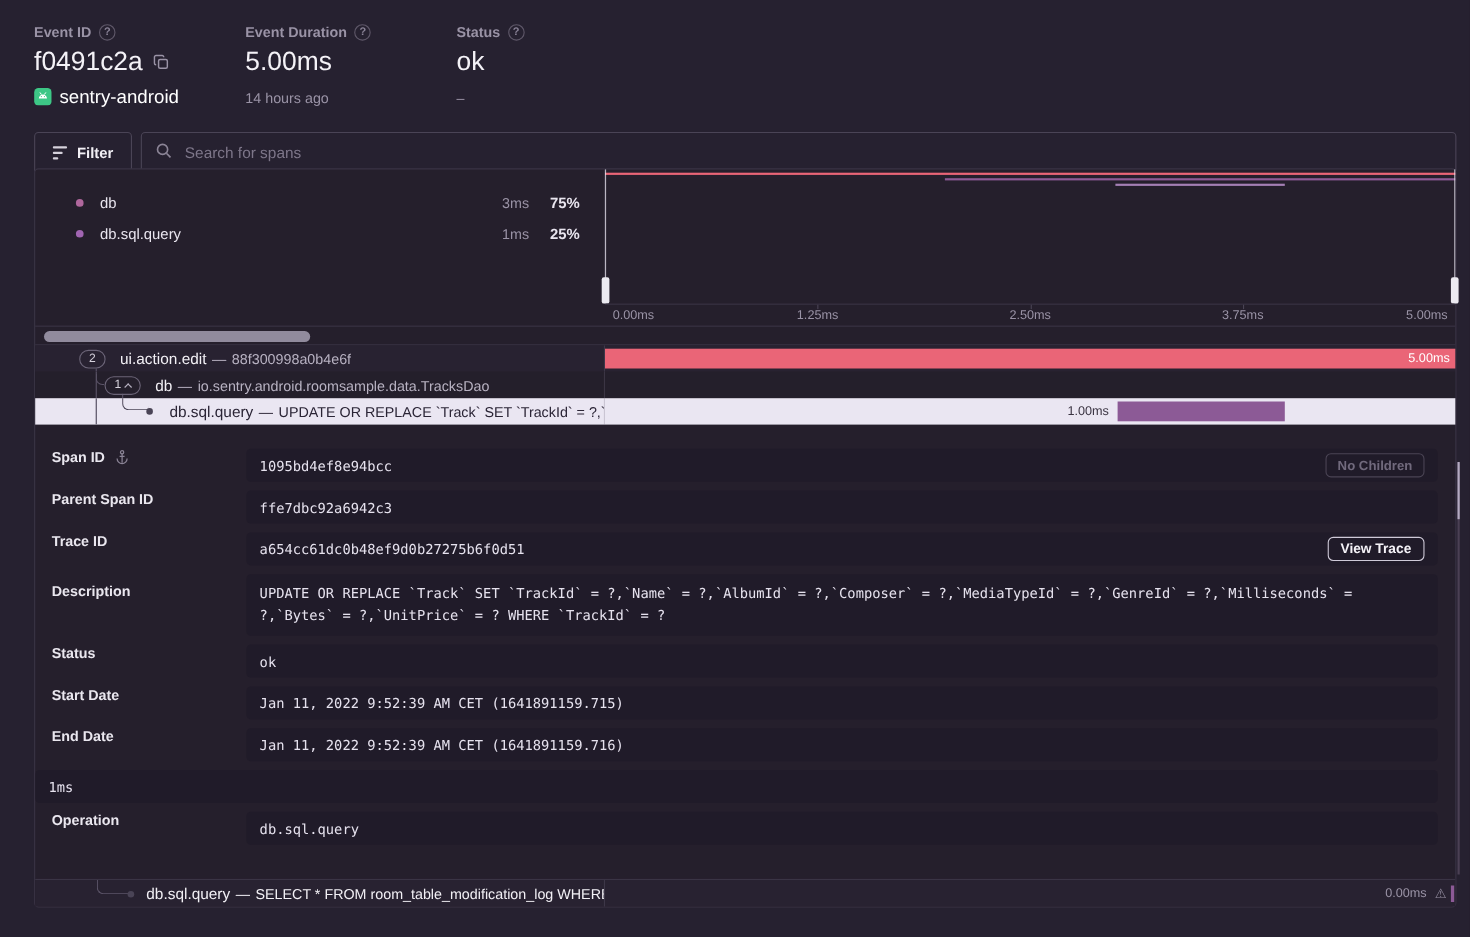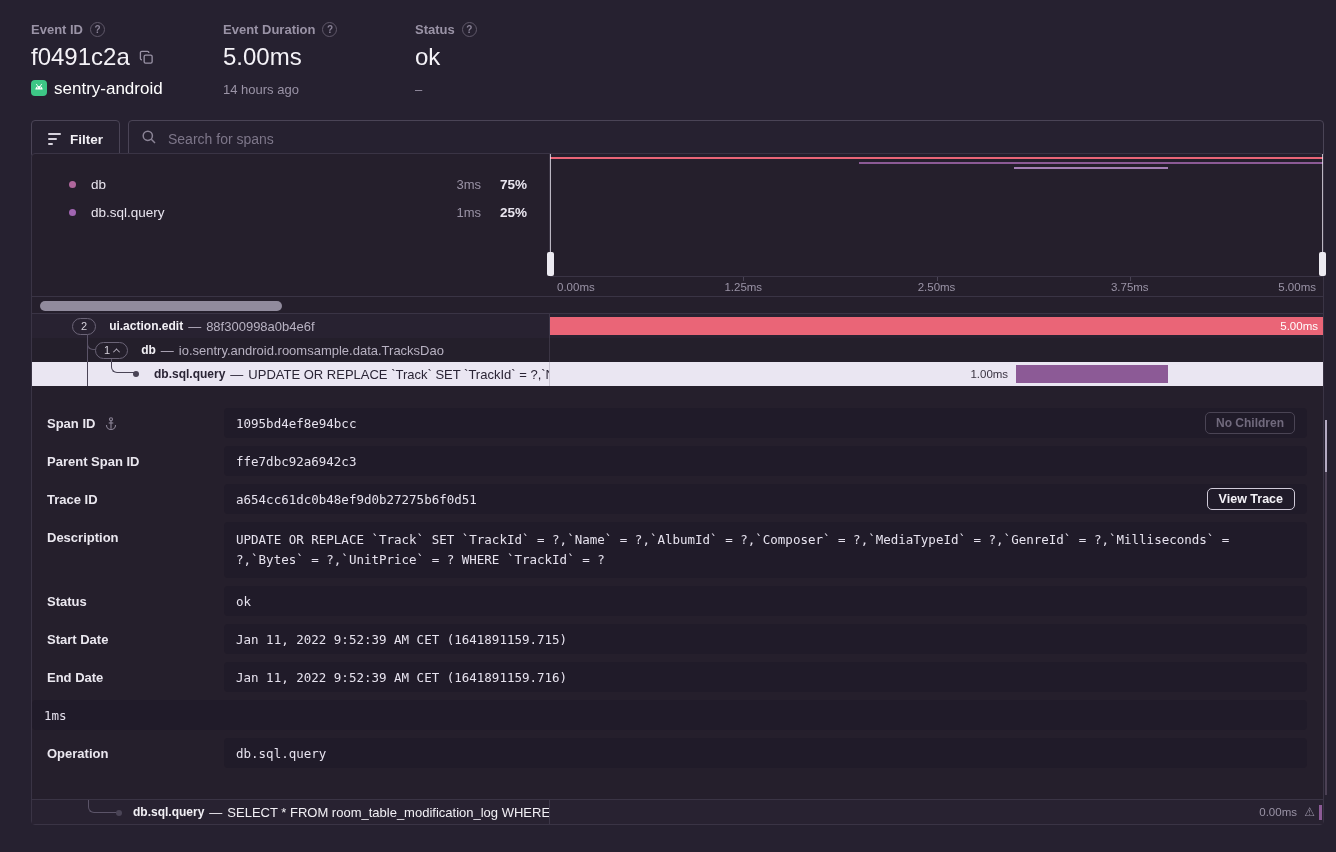--- a/index.html
+++ b/index.html
@@ -62,39 +62,39 @@
   .trow.r0 { background:#282231; } .trow.r1 { background:#241f2b; }
   .trow.selected { background:#eae6f2; color:#2a2435; }
   .t-name { position:absolute; left:0; top:0; bottom:0; width:518px; display:flex; align-items:center;
             overflow:hidden; white-space:nowrap; }
   .t-tl { position:absolute; left:518px; right:0; top:0; bottom:0; }
   .pill { height:17px; border:1px solid #6b6477; border-radius:9px; font-size:11px; color:#d6d2dc;
           display:inline-flex; align-items:center; justify-content:center; gap:4px; padding:0 8px; flex:none;
           background:transparent; position:relative; z-index:2; }
   .chev { width:5px; height:5px; border-left:1.5px solid #b8b2c2; border-top:1.5px solid #b8b2c2;
           transform:rotate(45deg) translate(1px,1px); display:inline-block; }
-  .t-op { font-weight:700; font-size:12px; }
+  .t-op { font-weight:400; font-size:14px; }
   .t-sep { margin:0 5px; font-size:13px; }
   .trow .t-sep, .trow .t-desc { color:#b8b2c2; }
   .trow.selected .t-sep, .trow.selected .t-desc, .trow.selected .t-op { color:#2a2435; }
   .t-desc { font-size:13px; }
   .conn { position:absolute; border-color:#5b5468; z-index:1; }
   .trow.selected .conn { border-color:#4a4456; }
   .conn.v { border-left:1px solid #5b5468; width:0; }
   .conn.elbow { border-left:1px solid #5b5468; border-bottom:1px solid #5b5468; border-bottom-left-radius:6px; }
   .conn-dot { position:absolute; width:6px; height:6px; border-radius:50%; background:#4a4456; z-index:1; }
   .bar { position:absolute; top:3px; height:18px; }
   .bar-lbl-in { position:absolute; top:3px; height:18px; line-height:18px; right:5px; font-size:11.5px; color:#fff; z-index:2; }
   .bar-lbl-out { position:absolute; top:0; height:24px; line-height:24px; font-size:11.5px; color:#9a93a6; }
   .trow.selected .bar-lbl-out { color:#3a3442; }
   
   .details { position:absolute; left:0; right:0; top:232px; bottom:25px; padding-top:22px; overflow:hidden; }
   .drow { display:flex; margin:0 16px 8px 0; }
   .dlabel { width:192px; padding-left:15px; flex:none; font-size:13px; font-weight:700; color:#eae7ef;
-            display:flex; align-items:center; gap:9px; }
+            display:flex; gap:9px; }
   .dval { flex:1; background:#201b29; border-radius:4px; min-height:30px; display:flex; align-items:center;
           padding:2px 12px; font-family:"DejaVu Sans Mono", monospace; font-size:12.5px; color:#e6e2ee; }
   .dval.multi { padding:8px 12px; line-height:1.6; align-items:flex-start; display:block; }
   .badge { margin-left:auto; border:1px solid #4a4454; color:#716a7d; border-radius:5px; padding:3px 10px;
            font-family:"Liberation Sans", sans-serif; font-size:12px; font-weight:700; flex:none; }
   .btn-view { margin-left:auto; border:1px solid #cfcad8; color:#f4f2f7; border-radius:5px; padding:3px 11px;
               font-family:"Liberation Sans", sans-serif; font-size:12.5px; font-weight:700; background:transparent; flex:none; }
   .anchor-icon { display:inline-flex; }
   
   .bottom-row { position:absolute; left:0; right:0; bottom:0; height:25px; border-top:1px solid #3a3445;

